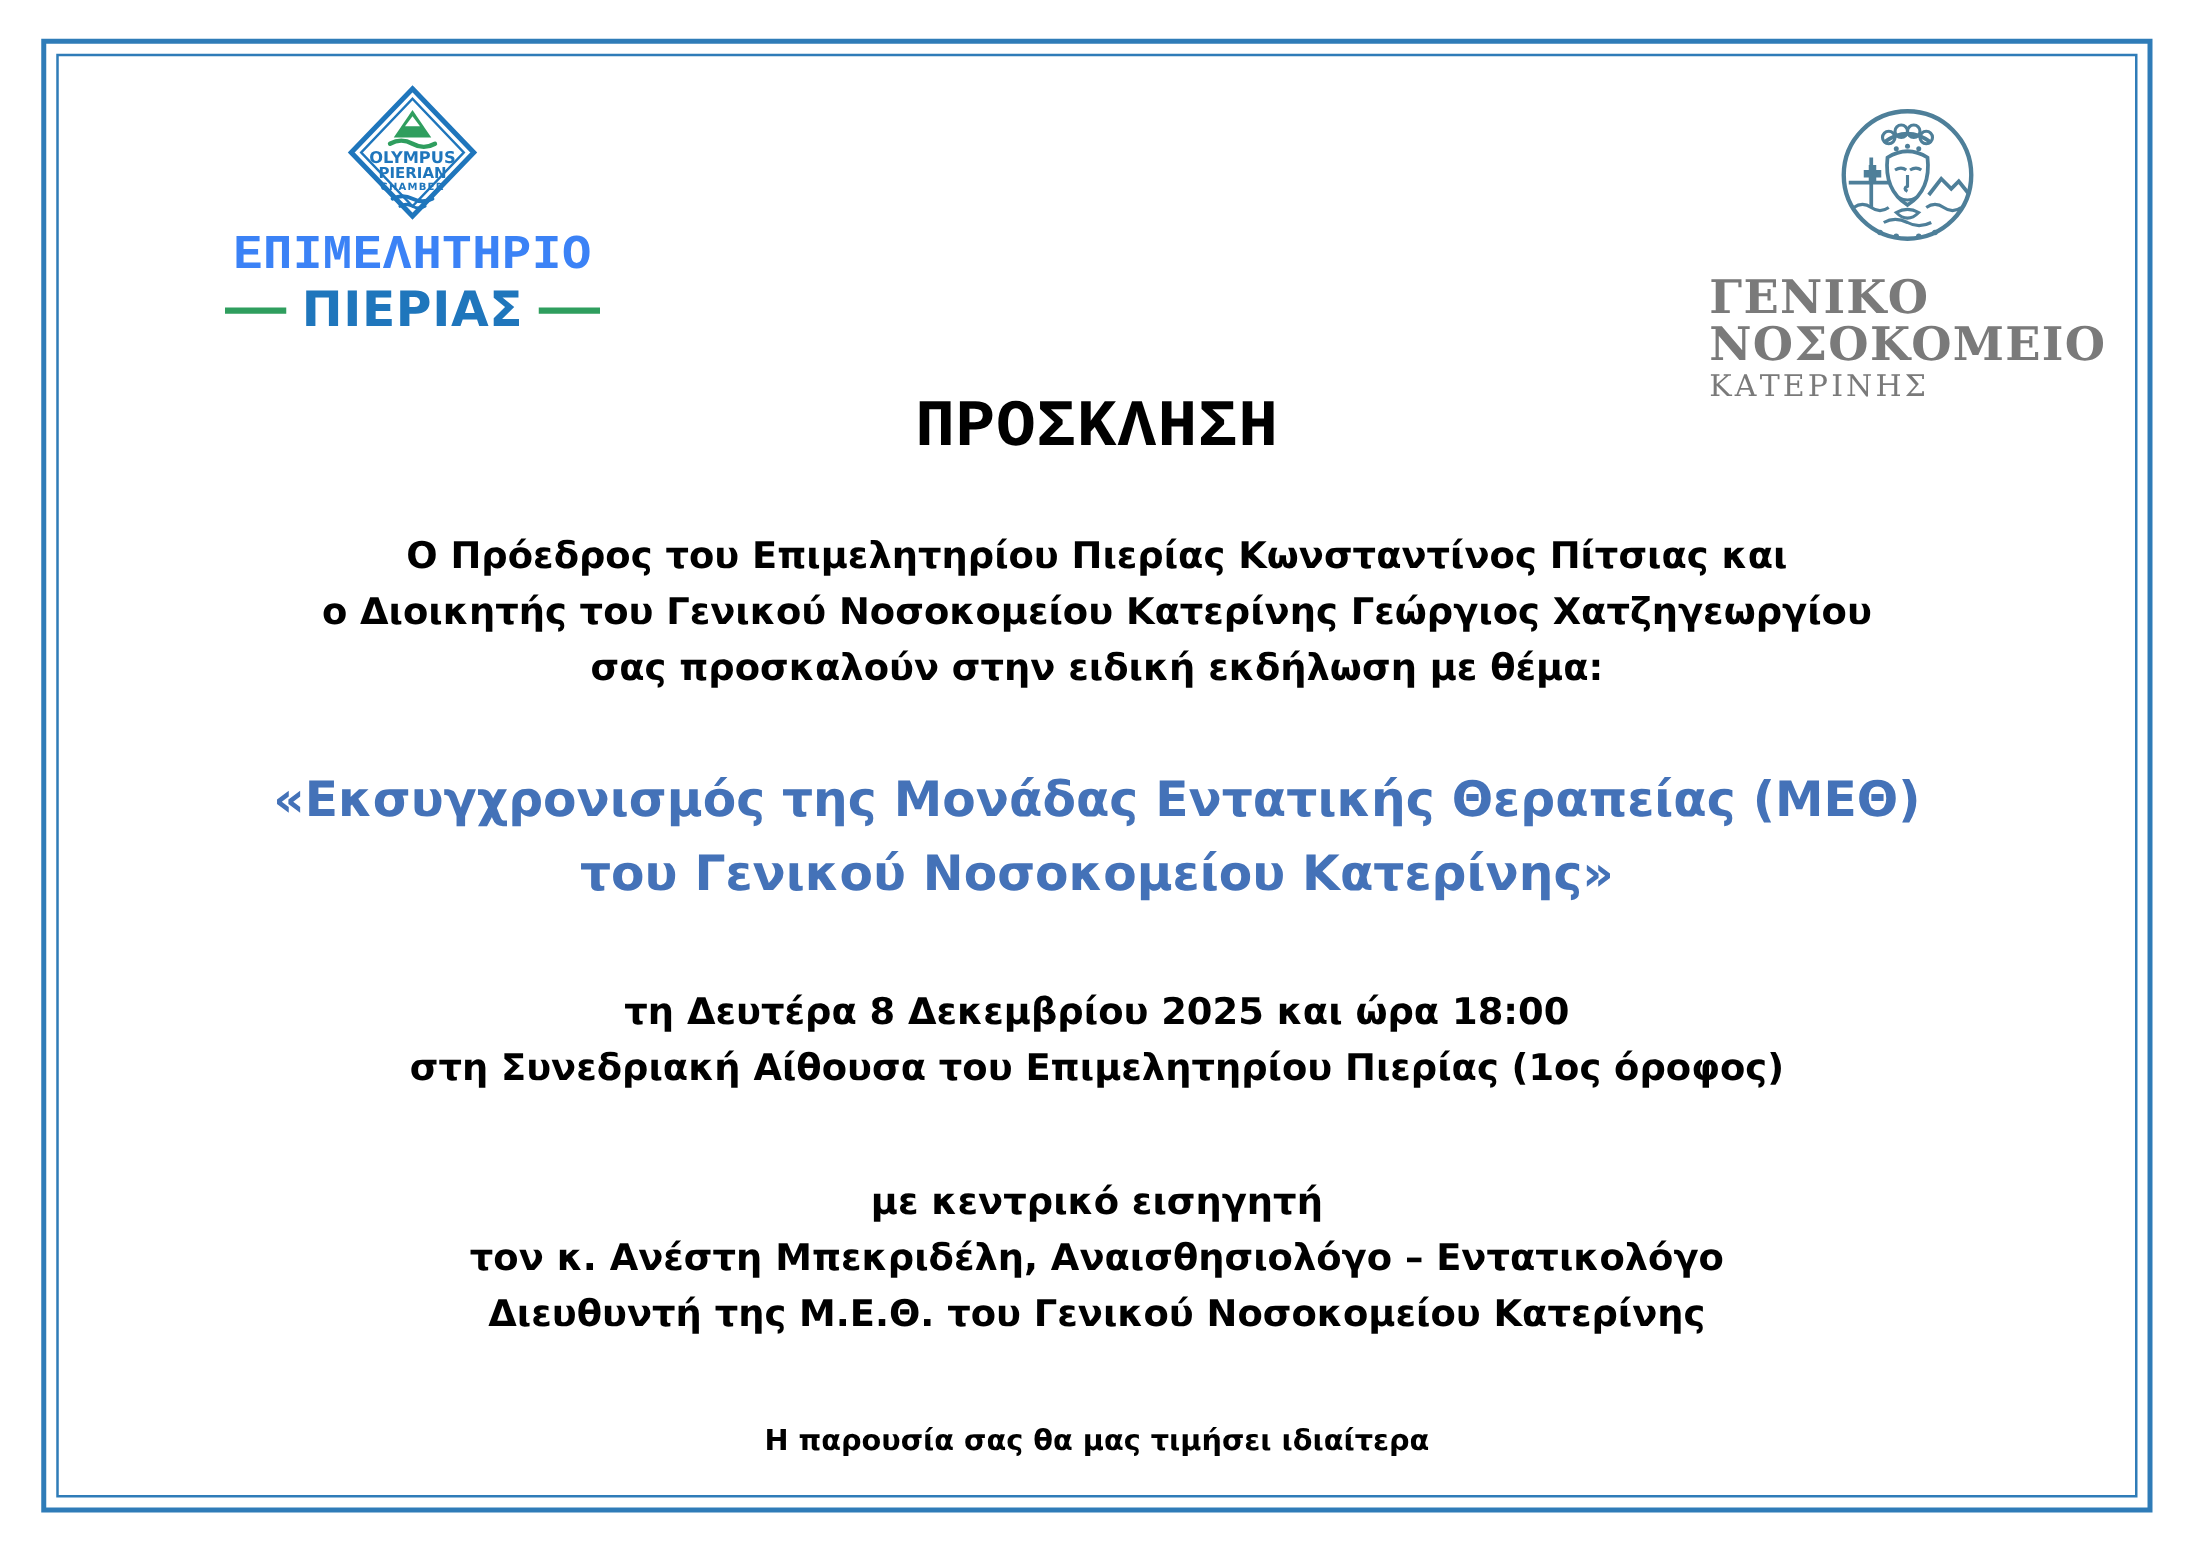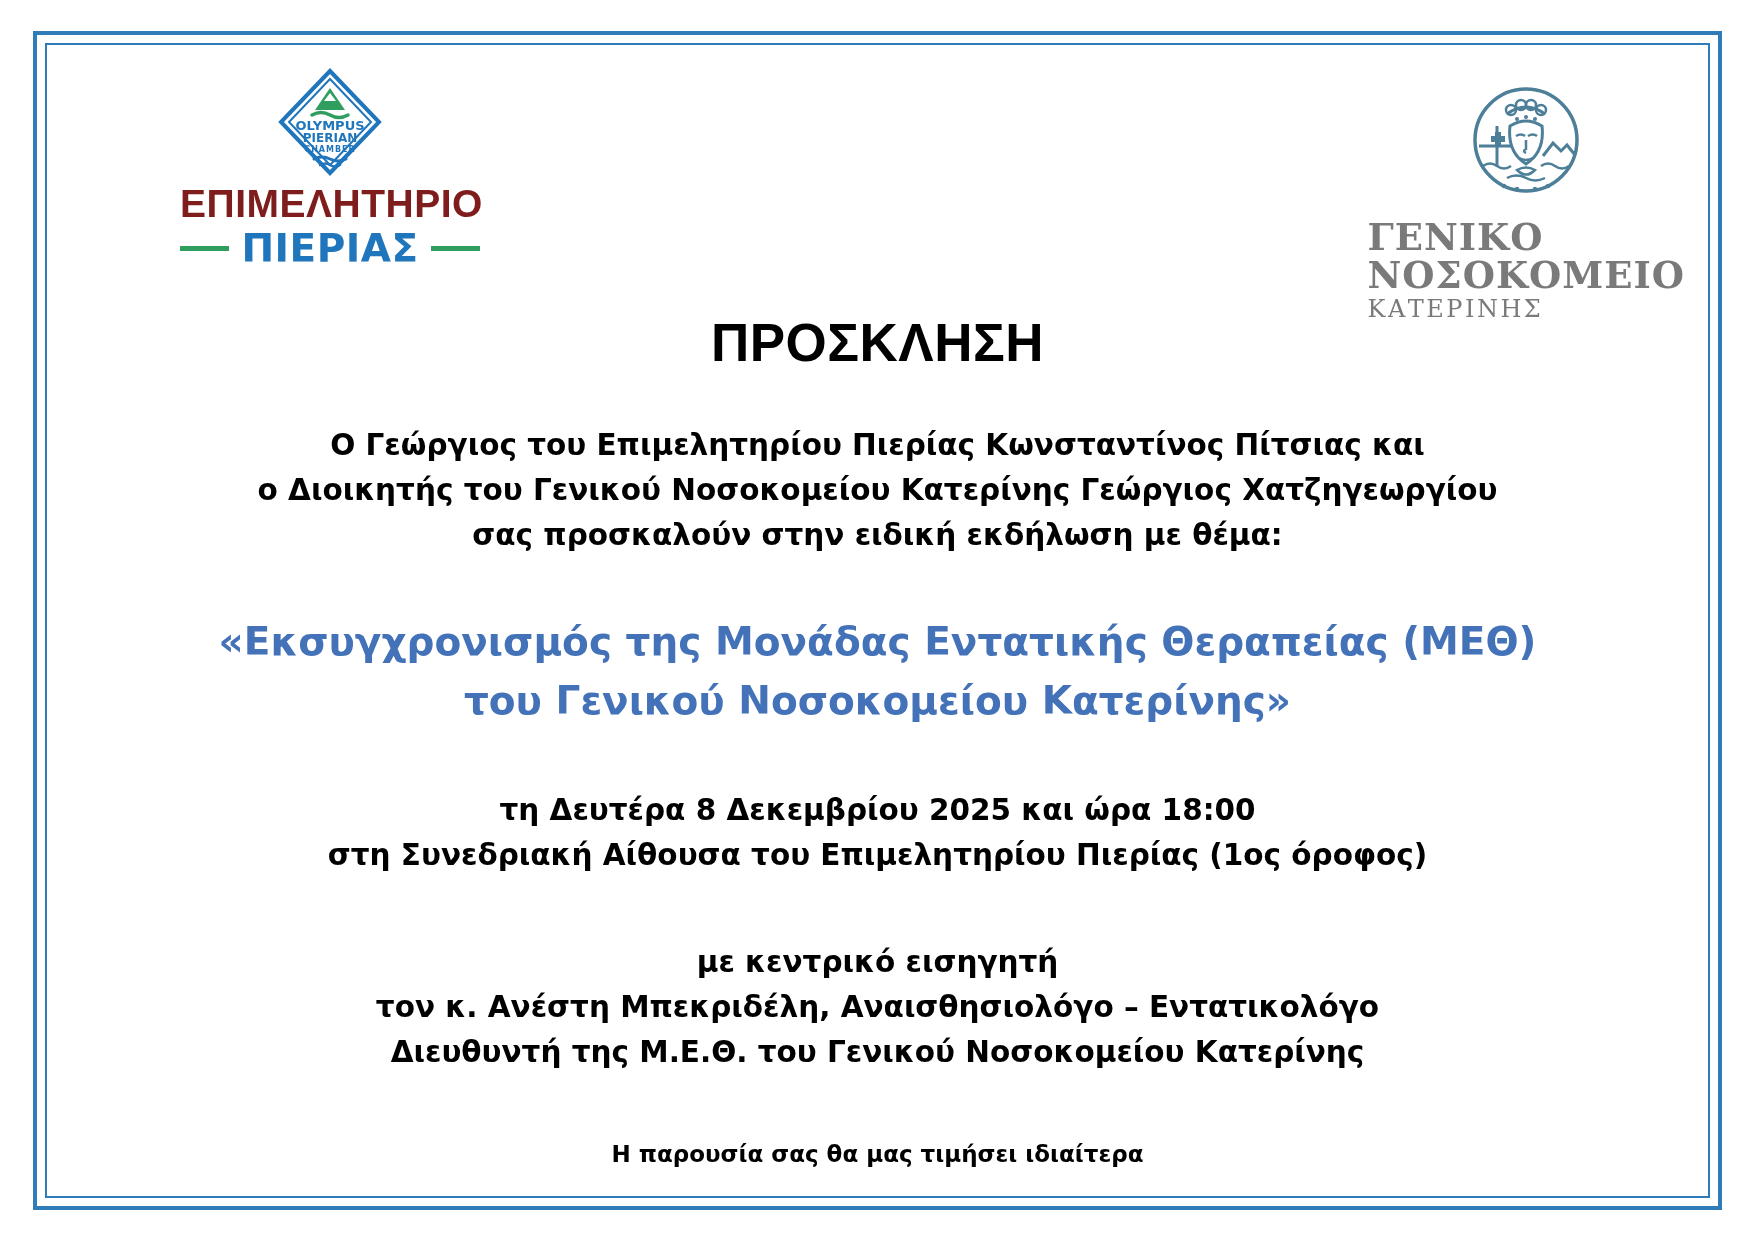--- a/index.html
+++ b/index.html
@@ -62,25 +62,25 @@
     left: 120px;
     top: 10px;
     width: 300px;
     text-align: center;
   }
   .chamber-badge {
     display: block;
     margin: 0 auto;
   }
   .chamber-name {
-    font-family: Liberation Sans, sans-serif;
+    font-family: Liberation Mono, monospace;
     font-weight: bold;
     font-size: 39px;
     letter-spacing: 0.5px;
-    color: #7f1d1d;
+    color: #3b82f6;
     line-height: 1.05;
     margin-top: 6px;
     white-space: nowrap;
   }
   .chamber-sub {
     display: flex;
     align-items: center;
     justify-content: center;
     gap: 12px;
     margin-top: 4px;
@@ -126,21 +126,21 @@
     font-weight: normal;
     font-size: 24px;
     letter-spacing: 2.5px;
     white-space: nowrap;
     margin-top: 2px;
   }
 
   
   .doc-title {
     text-align: center;
-    font-family: Liberation Sans, sans-serif;
+    font-family: Liberation Mono, monospace;
     font-weight: bold;
     font-size: 53px;
     color: #000000;
     letter-spacing: 0.5px;
     margin-top: 56px;
   }
 
   .para {
     text-align: center;
     font-family: "DejaVu Sans", sans-serif;
@@ -253,21 +253,21 @@
           <div class="hosp-l2">ΝΟΣΟΚΟΜΕΙΟ</div>
           <div class="hosp-l3">ΚΑΤΕΡΙΝΗΣ</div>
         </div>
       </div>
 
     </div>
 
     <div class="doc-title">ΠΡΟΣΚΛΗΣΗ</div>
 
     <div class="para intro">
-      <span class="line">Ο Γεώργιος του Επιμελητηρίου Πιερίας Κωνσταντίνος Πίτσιας και</span>
+      <span class="line">Ο Πρόεδρος του Επιμελητηρίου Πιερίας Κωνσταντίνος Πίτσιας και</span>
       <span class="line">ο Διοικητής του Γενικού Νοσοκομείου Κατερίνης Γεώργιος Χατζηγεωργίου</span>
       <span class="line">σας προσκαλούν στην ειδική εκδήλωση με θέμα:</span>
     </div>
 
     <div class="para theme">
       <span class="line">«Εκσυγχρονισμός της Μονάδας Εντατικής Θεραπείας (ΜΕΘ)</span>
       <span class="line">του Γενικού Νοσοκομείου Κατερίνης»</span>
     </div>
 
     <div class="para when">

